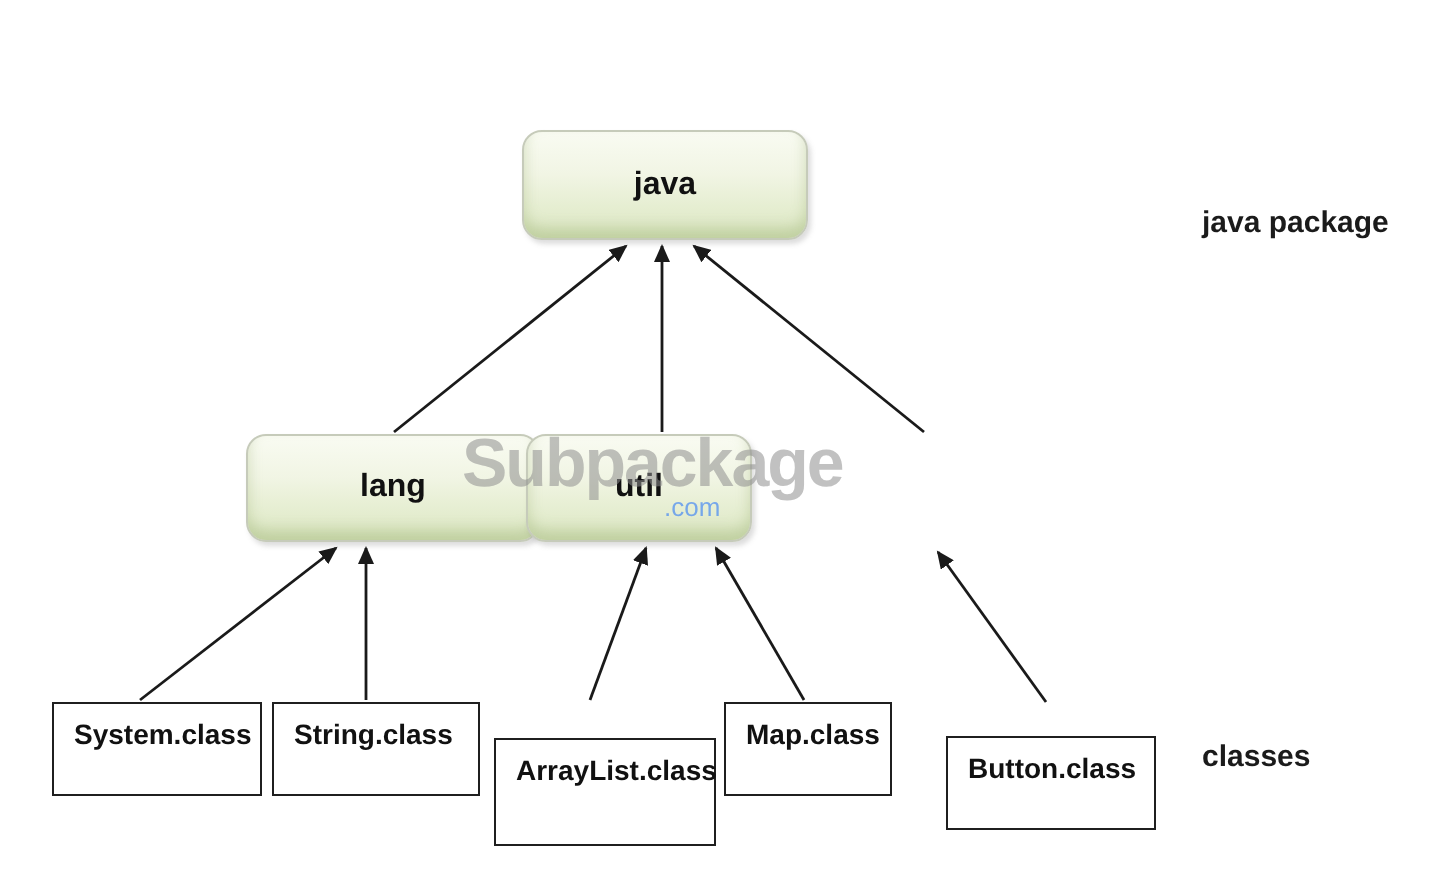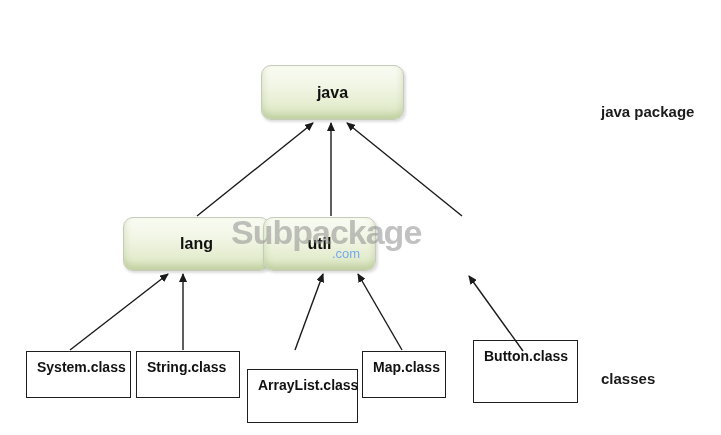--- a/index.html
+++ b/index.html
@@ -102,21 +102,21 @@
     <span class="lbl">lang</span>
   </div>
   <div class="pkg-node" style="left:263px; top:217px; width:113px; height:54px;text-align:right;">
     <span class="lbl">util</span>
   </div>
 
   <div class="class-node" style="left:26px; top:351px; width:105px; height:47px;">System.class</div>
   <div class="class-node" style="left:136px; top:351px; width:104px; height:47px;">String.class</div>
   <div class="class-node" style="left:247px; top:369px; width:111px; height:54px;">ArrayList.class</div>
   <div class="class-node" style="left:362px; top:351px; width:84px; height:47px;">Map.class</div>
-  <div class="class-node" style="left:473px; top:340px; width:105px; height:63px;">Button.class</div>
+  <div class="class-node" style="left:473px; top:368px; width:105px; height:47px;">Button.class</div>
 
   <div class="side-label" style="top:77px;">java package</div>
   <div class="side-label" style="top:344px;">classes</div>
 
   <svg class="arrow-layer" viewBox="0 0 721 435" xmlns="http://www.w3.org/2000/svg">
     <defs>
       <marker id="ah" markerWidth="10" markerHeight="8" refX="8" refY="4" orient="auto" markerUnits="userSpaceOnUse">
         <path d="M0,0 L9,4 L0,8 z" fill="#1a1a1a"></path>
       </marker>
     </defs>

